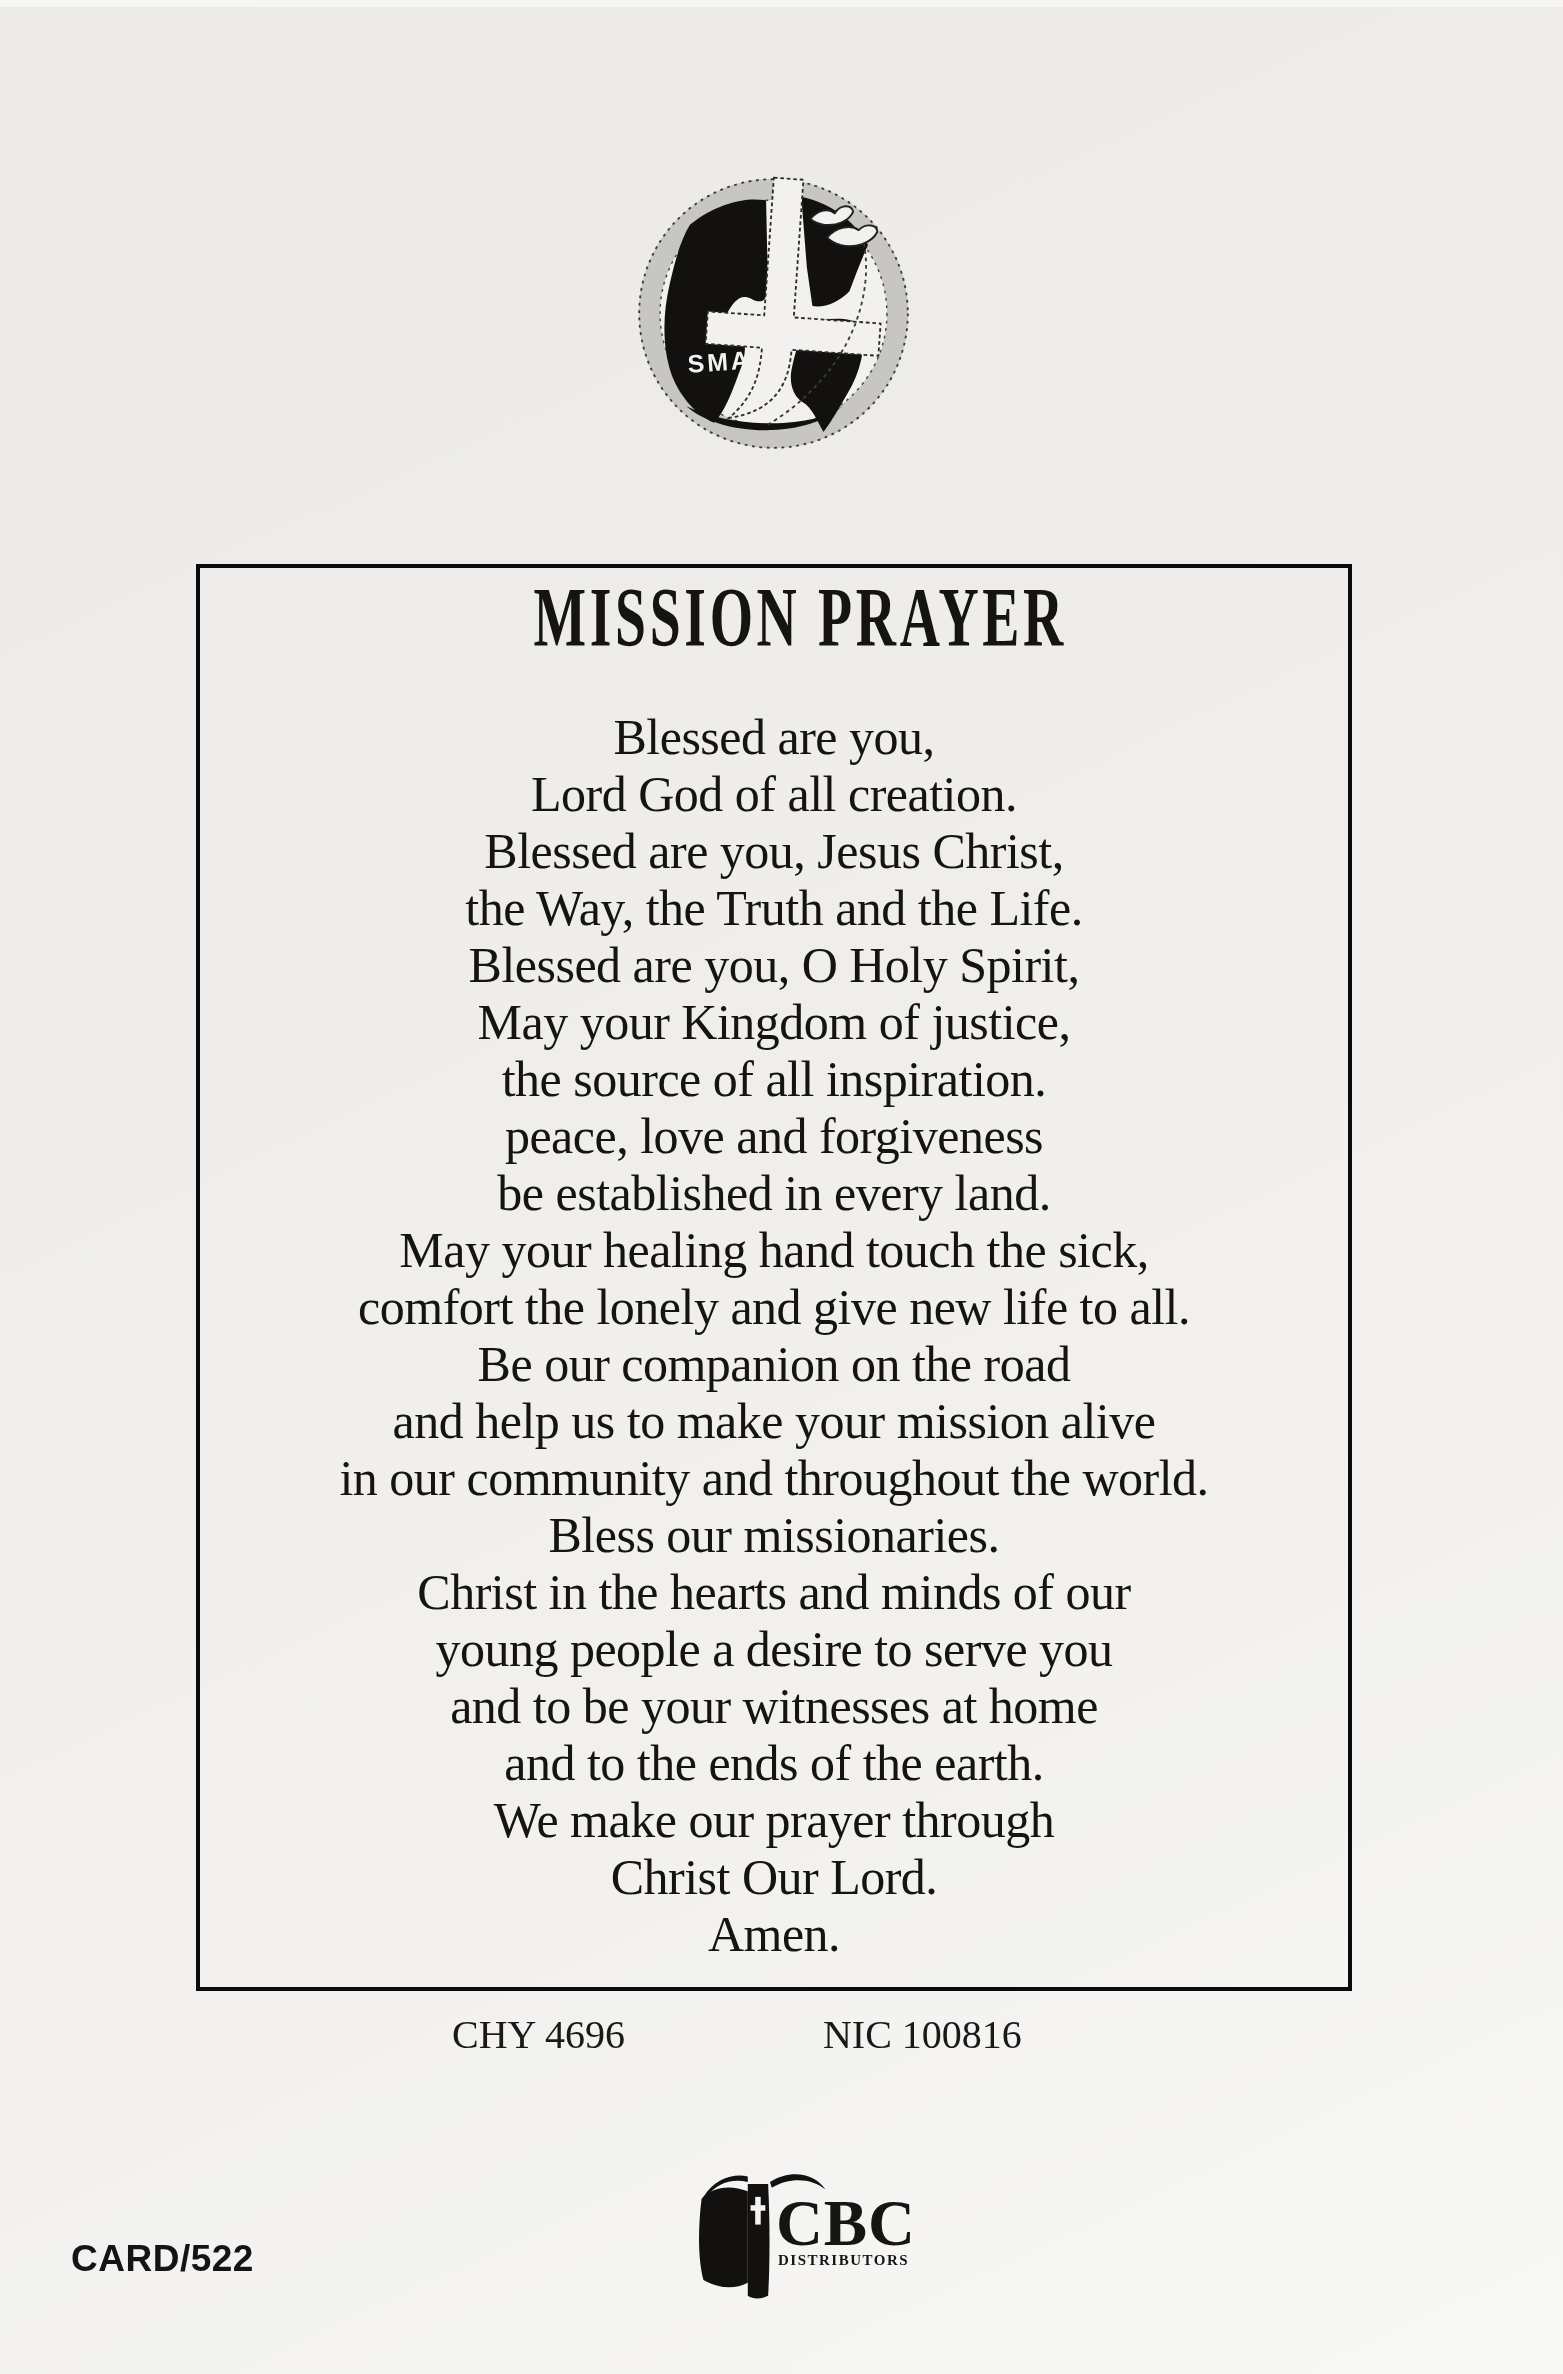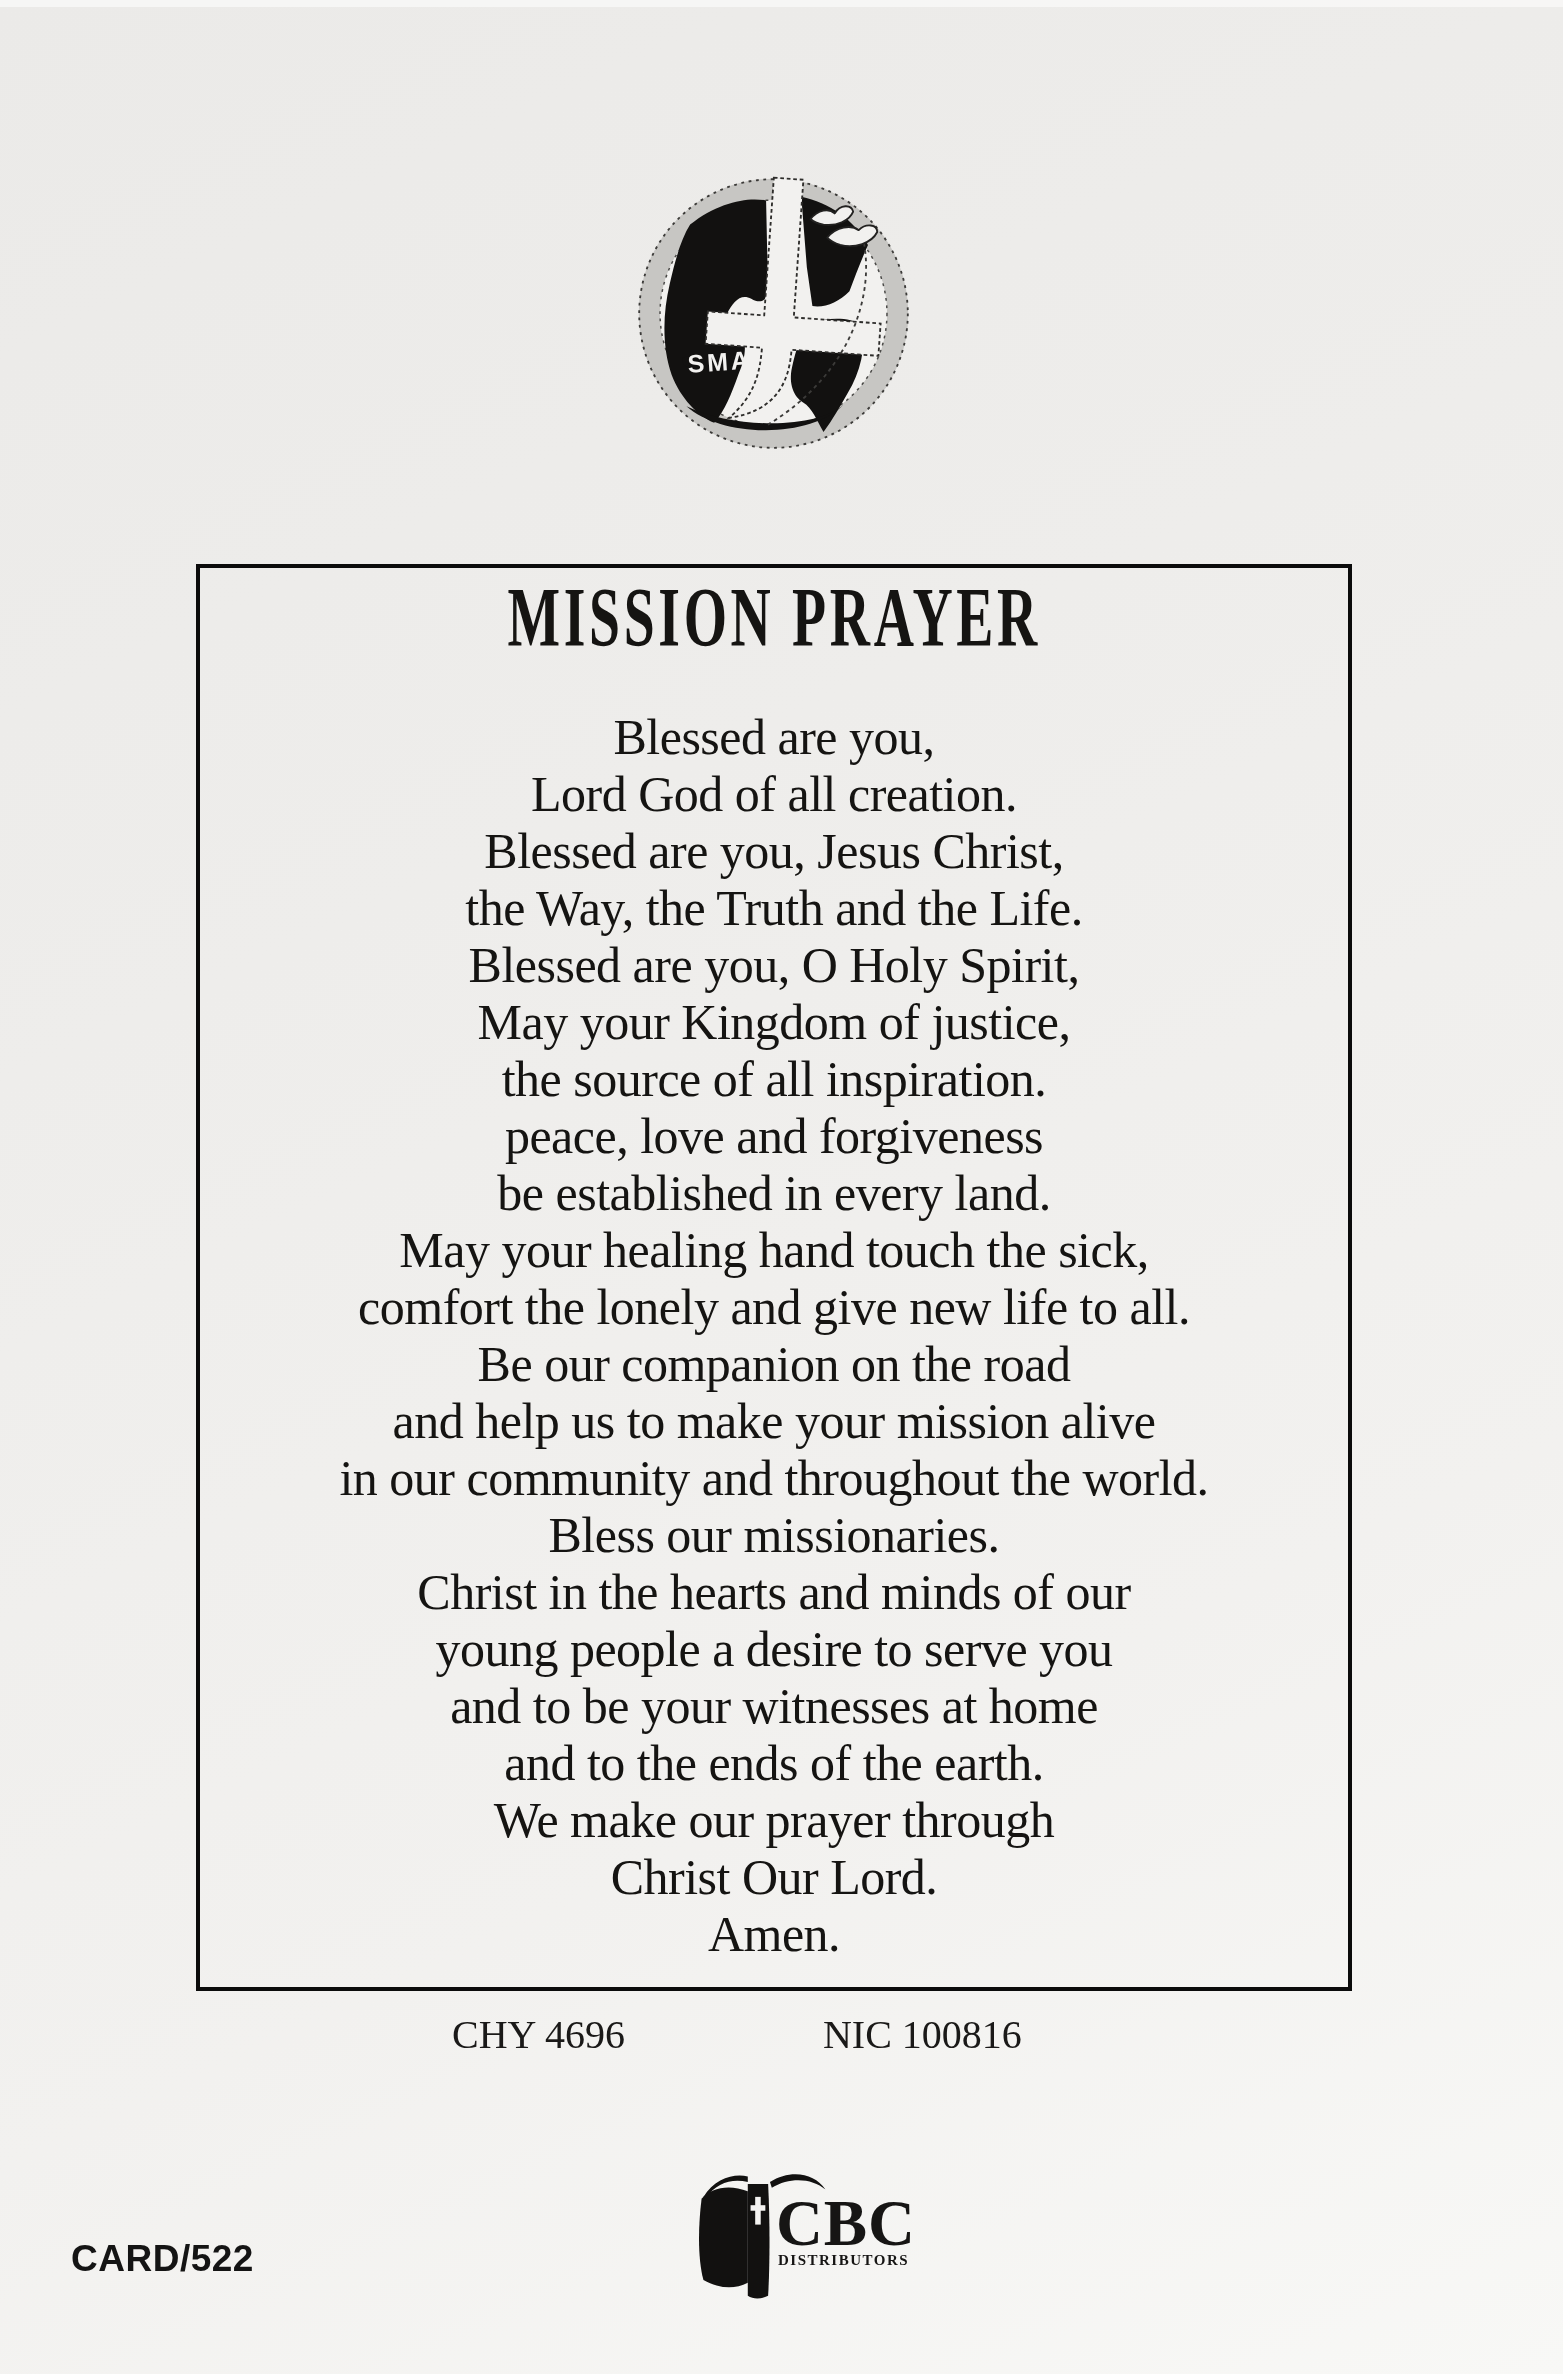--- a/index.html
+++ b/index.html
@@ -20,20 +20,21 @@
   
   .prayer-box{
     position:absolute;left:196px;top:564px;width:1156px;height:1427px;
     border:4.6px solid #0b0b0b;box-sizing:border-box;
     background:transparent;
   }
   .prayer-title{
     position:absolute;left:196px;top:575px;width:1156px;
     text-align:center;font-weight:bold;font-size:85px;line-height:85px;
     white-space:nowrap;
+    padding-left:26px;
   }
   .prayer-title .squeeze{
     display:inline-block;transform:scaleX(0.655);transform-origin:center;
     letter-spacing:5.6px;
   }
   .prayer-text{
     position:absolute;left:196px;top:709px;width:1156px;
     text-align:center;font-size:50px;line-height:57px;
     letter-spacing:-0.5px;
   }

